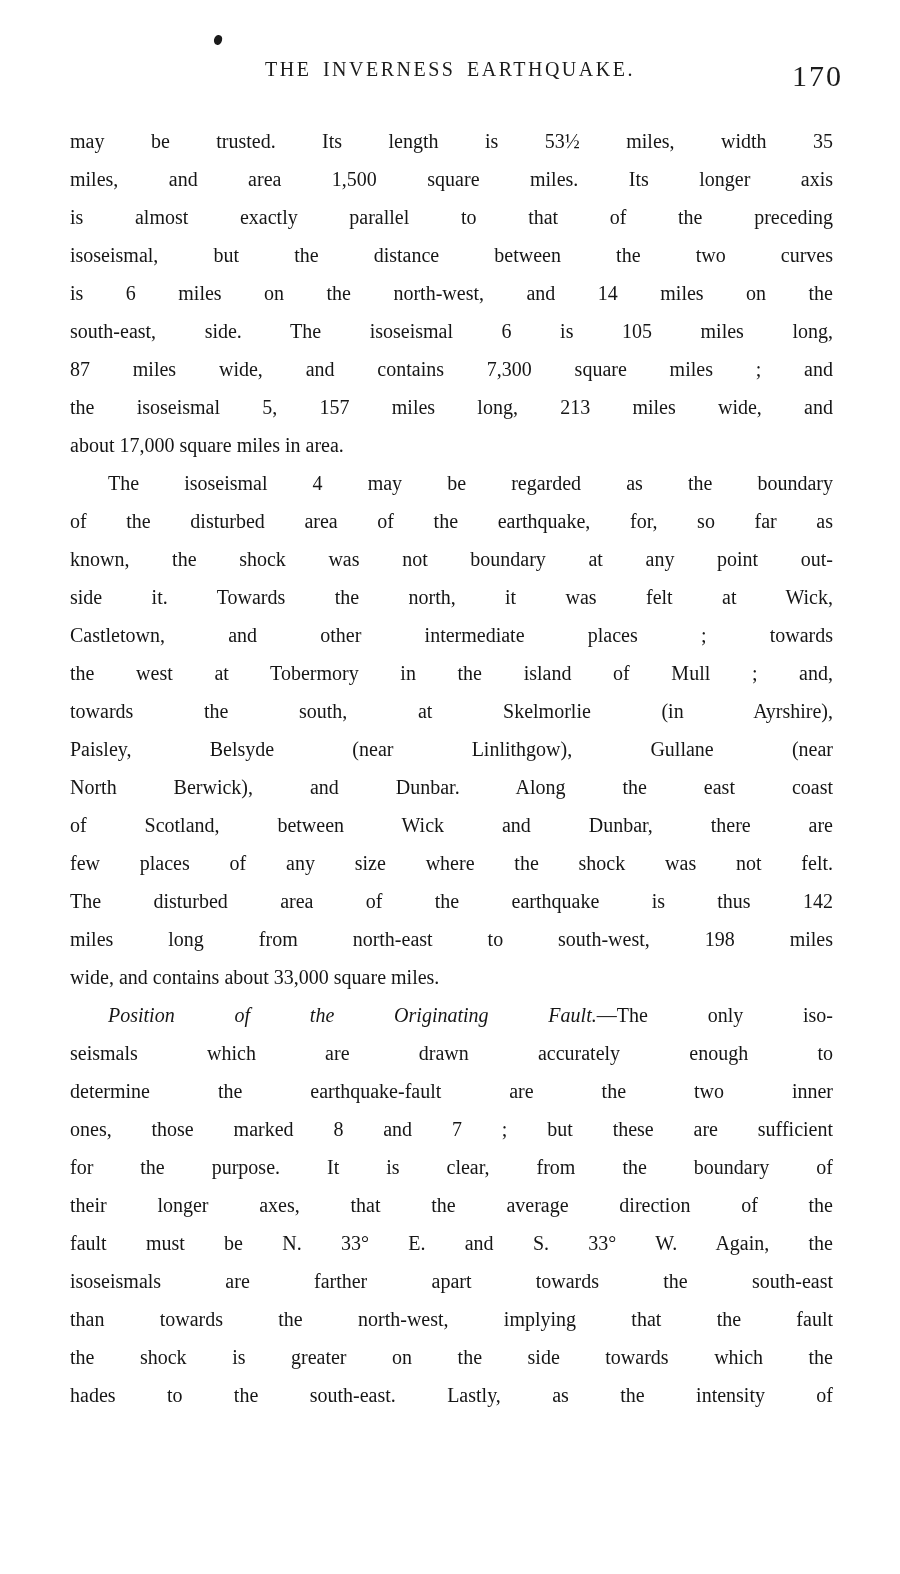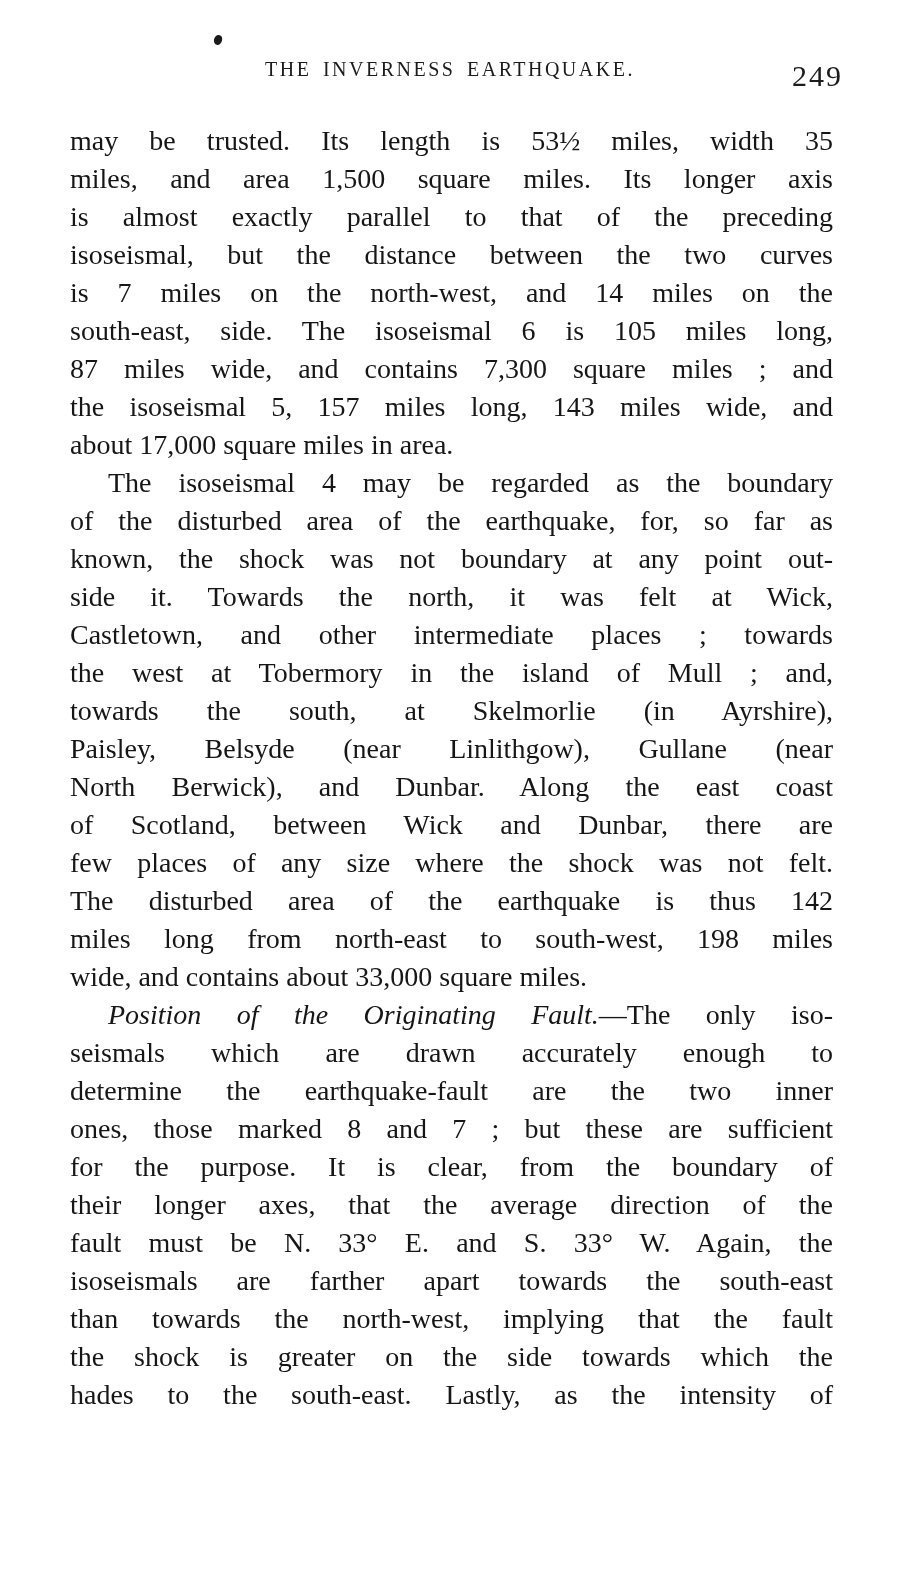--- a/index.html
+++ b/index.html
@@ -45,53 +45,53 @@
     letter-spacing: 2px;
     color: #1c1c1c;
   }
   .text-block {
     position: absolute;
     left: 70px;
     top: 122px;
     width: 763px;
   }
   .line {
-    font-size: 28px;
+    font-size: 20px;
     line-height: 38px;
     height: 38px;
     text-align: justify;
     text-align-last: justify;
     text-justify: inter-word;
     white-space: normal;
     overflow: visible;
   }
   .line.para-end { text-align-last: left; }
   .line.indent { padding-left: 38px; }
   .line i { font-style: italic; }
 </style>
 </head>
 <body>
 
 <div class="page">
   <div class="ink-speck"></div>
 
   <div class="running-head">
     <div class="running-title">THE INVERNESS EARTHQUAKE.</div>
-    <div class="page-number">249</div>
+    <div class="page-number">170</div>
   </div>
 
   <div class="text-block">
       <div class="line">may be trusted.  Its length is 53½ miles, width 35</div>
       <div class="line">miles, and area 1,500 square miles.  Its longer axis</div>
       <div class="line">is almost exactly parallel to that of the preceding</div>
       <div class="line">isoseismal, but the distance between the two curves</div>
-      <div class="line">is 7 miles on the north-west, and 14 miles on the</div>
+      <div class="line">is 6 miles on the north-west, and 14 miles on the</div>
       <div class="line">south-east, side.  The isoseismal 6 is 105 miles long,</div>
       <div class="line">87 miles wide, and contains 7,300 square miles ; and</div>
-      <div class="line">the isoseismal 5, 157 miles long, 143 miles wide, and</div>
+      <div class="line">the isoseismal 5, 157 miles long, 213 miles wide, and</div>
       <div class="line para-end">about 17,000 square miles in area.</div>
       <div class="line indent">The isoseismal 4 may be regarded as the boundary</div>
       <div class="line">of the disturbed area of the earthquake, for, so far as</div>
       <div class="line">known, the shock was not boundary at any point out-</div>
       <div class="line">side it.  Towards the north, it was felt at Wick,</div>
       <div class="line">Castletown, and other intermediate places ; towards</div>
       <div class="line">the west at Tobermory in the island of Mull ; and,</div>
       <div class="line">towards the south, at Skelmorlie (in Ayrshire),</div>
       <div class="line">Paisley, Belsyde (near Linlithgow), Gullane (near</div>
       <div class="line">North Berwick), and Dunbar.  Along the east coast</div>

